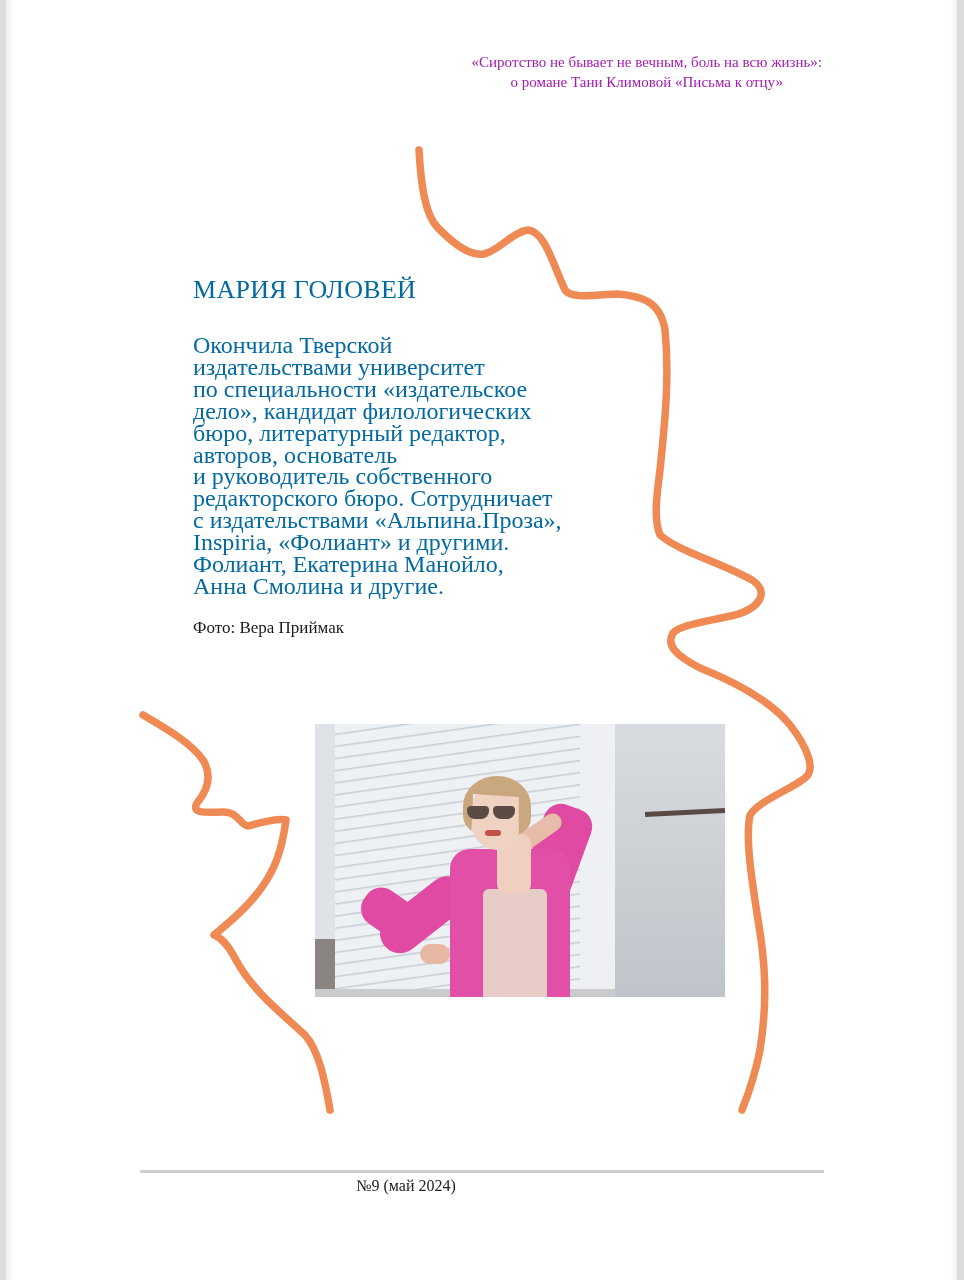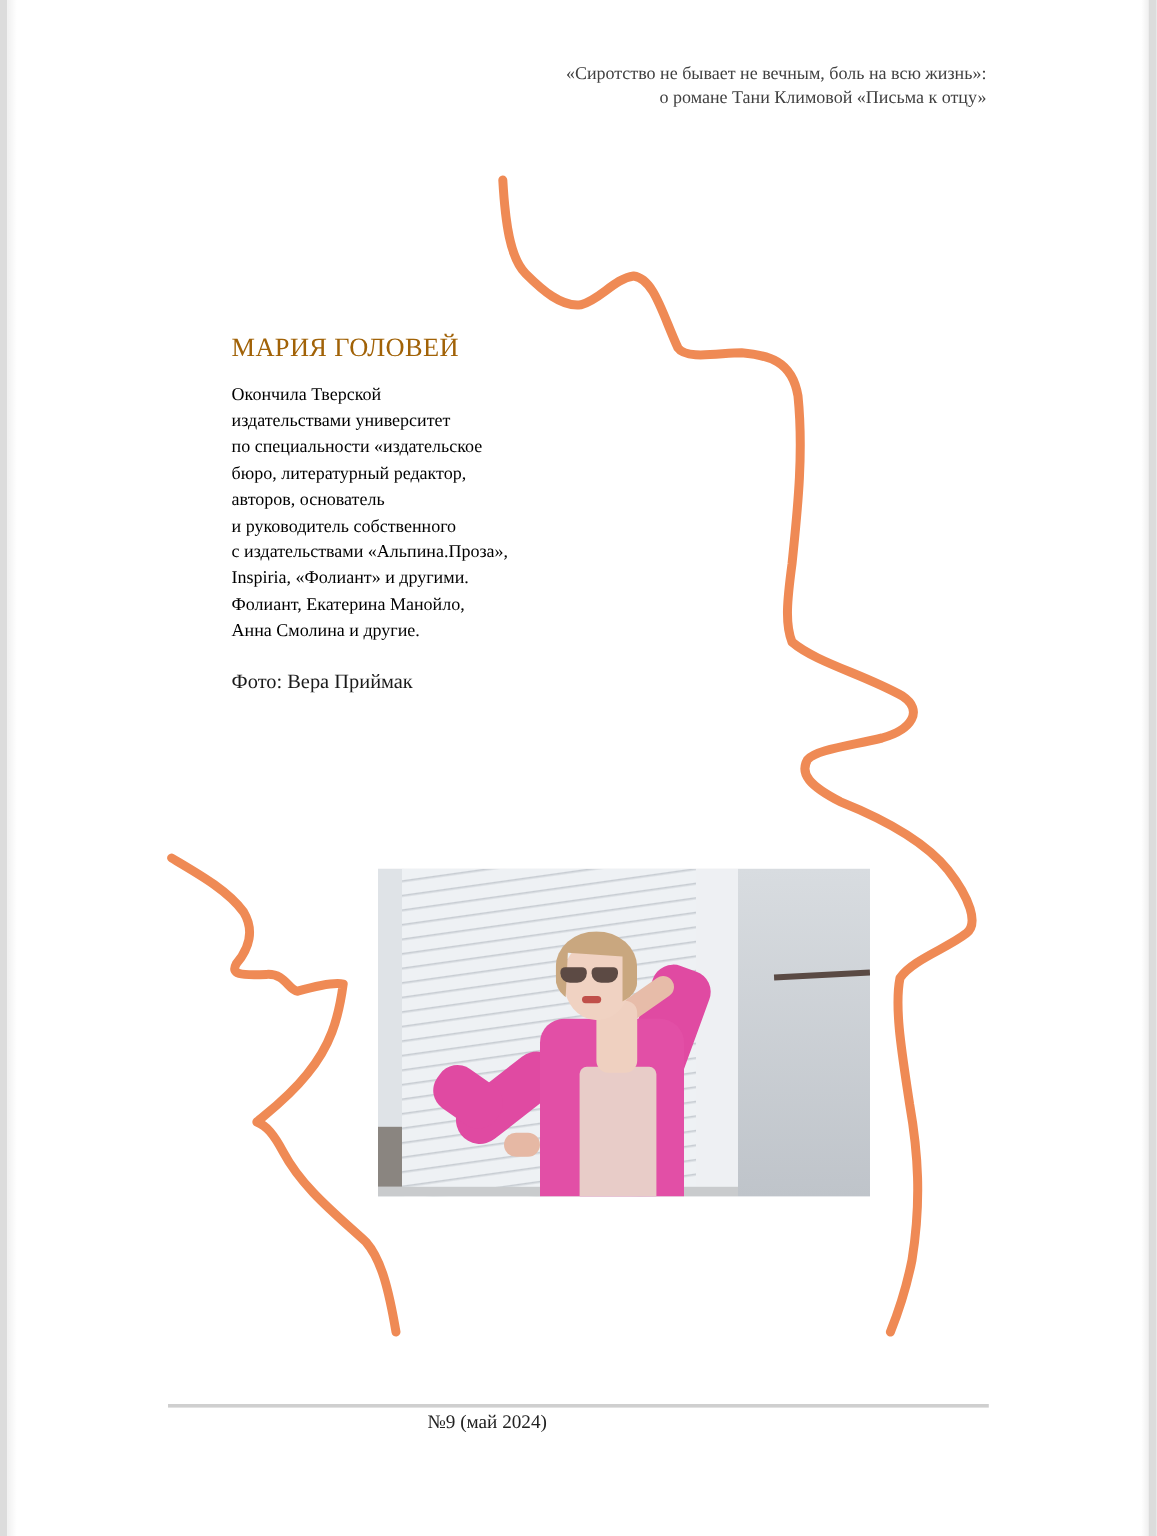--- a/index.html
+++ b/index.html
@@ -6,35 +6,35 @@
     html, body { width: 964px; height: 1280px; overflow: hidden; background: #ffffff; }
     body { position: relative; font-family: "DejaVu Serif", "Liberation Serif", serif; color: #1a1a1a; }
 
     .edge-left { position: absolute; left: 0; top: 0; width: 6px; height: 1280px; background: #dcdcdc; }
     .edge-left-shade { position: absolute; left: 6px; top: 0; width: 8px; height: 1280px; background: linear-gradient(to right, #f0f0f0, #ffffff); }
     .edge-right { position: absolute; right: 0; top: 0; width: 7px; height: 1280px; background: #dcdcdc; }
     .edge-right-shade { position: absolute; right: 7px; top: 0; width: 6px; height: 1280px; background: linear-gradient(to left, #f0f0f0, #ffffff); }
 
     .running-head {
       position: absolute; right: 142px; top: 52px;
-      text-align: right; font-family: "Liberation Serif", serif;
-      font-size: 15px; line-height: 20px; color: #404040; margin-left: 38px;
+      text-align: center; font-family: "Liberation Serif", serif;
+      font-size: 15px; line-height: 20px; color: #a21caf; margin-left: 38px;
     }
     .running-head div { white-space: nowrap; }
 
     .curve { position: absolute; left: 0; top: 0; width: 964px; height: 1280px; pointer-events: none; }
 
     .bio-block { position: absolute; left: 193px; top: 276px; width: 440px; }
     .author-name {
-      font-family: "Liberation Serif", serif; font-size: 22px; line-height: 28px;
-      letter-spacing: 0.3px; color: #a16207; margin-bottom: 15px; font-weight: normal;
+      font-family: "Liberation Serif", serif; font-size: 26px; line-height: 28px;
+      letter-spacing: 0.3px; color: #0369a1; margin-bottom: 31px; font-weight: normal;
     }
     .bio-text {
-      font-family: "Liberation Serif", serif; font-size: 15px; line-height: 21.9px;
-      color: #000000;
+      font-family: "Liberation Serif", serif; font-size: 24px; line-height: 21.9px;
+      color: #0369a1;
     }
     .bio-text div { white-space: nowrap; }
     .photo-credit {
       font-family: "Liberation Serif", serif; font-size: 17px; line-height: 24px;
       margin-top: 18px; color: #1a1a1a;
     }
 
     .photo {
       position: absolute; left: 315px; top: 724px; width: 410px; height: 273px;
       overflow: hidden; background: #d9dde2;
@@ -88,23 +88,25 @@
   <path d="M419 150 C421 185, 425 215, 438 228 C452 242, 468 256, 484 254 C500 250, 512 232, 528 230 C545 232, 552 262, 565 290 C572 300, 600 294, 618 294 C640 296, 660 300, 665 330 C670 380, 664 430, 660 470 C656 500, 654 520, 660 535 C680 552, 720 562, 752 580 C770 592, 760 608, 735 615 C705 622, 680 625, 673 633 C666 645, 675 655, 700 668 C735 682, 770 700, 790 725 C808 748, 816 770, 805 778 C790 790, 760 800, 750 815 C745 840, 752 880, 758 920 C765 960, 768 1000, 760 1050 C754 1080, 746 1100, 742 1110" fill="none" stroke="#ef8a55" stroke-width="7.5" stroke-linecap="round" stroke-linejoin="round"></path>
   <path d="M143 715 C165 728, 190 742, 203 760 C212 775, 208 790, 197 803 C192 812, 200 813, 222 812 C238 811, 240 825, 248 826 C262 822, 278 818, 286 820 C282 850, 275 872, 256 895 C240 915, 222 928, 214 935 C222 938, 228 945, 236 960 C252 990, 280 1012, 305 1035 C318 1050, 324 1075, 330 1110" fill="none" stroke="#ef8a55" stroke-width="7.5" stroke-linecap="round" stroke-linejoin="round"></path>
 </svg>
 
 <div class="bio-block">
   <h2 class="author-name">МАРИЯ ГОЛОВЕЙ</h2>
   <div class="bio-text">
     <div>Окончила Тверской</div>
     <div>издательствами университет</div>
     <div>по специальности «издательское</div>
+    <div>дело», кандидат филологических</div>
     <div>бюро, литературный редактор,</div>
     <div>авторов, основатель</div>
     <div>и руководитель собственного</div>
+    <div>редакторского бюро. Сотрудничает</div>
     <div>с издательствами «Альпина.Проза»,</div>
     <div>Inspiria, «Фолиант» и другими.</div>
     <div>Фолиант, Екатерина Манойло,</div>
     <div>Анна Смолина и другие.</div>
   </div>
   <div class="photo-credit">Фото: Вера Приймак</div>
 </div>
 
 <div class="photo">
   <div class="post-left"></div>

